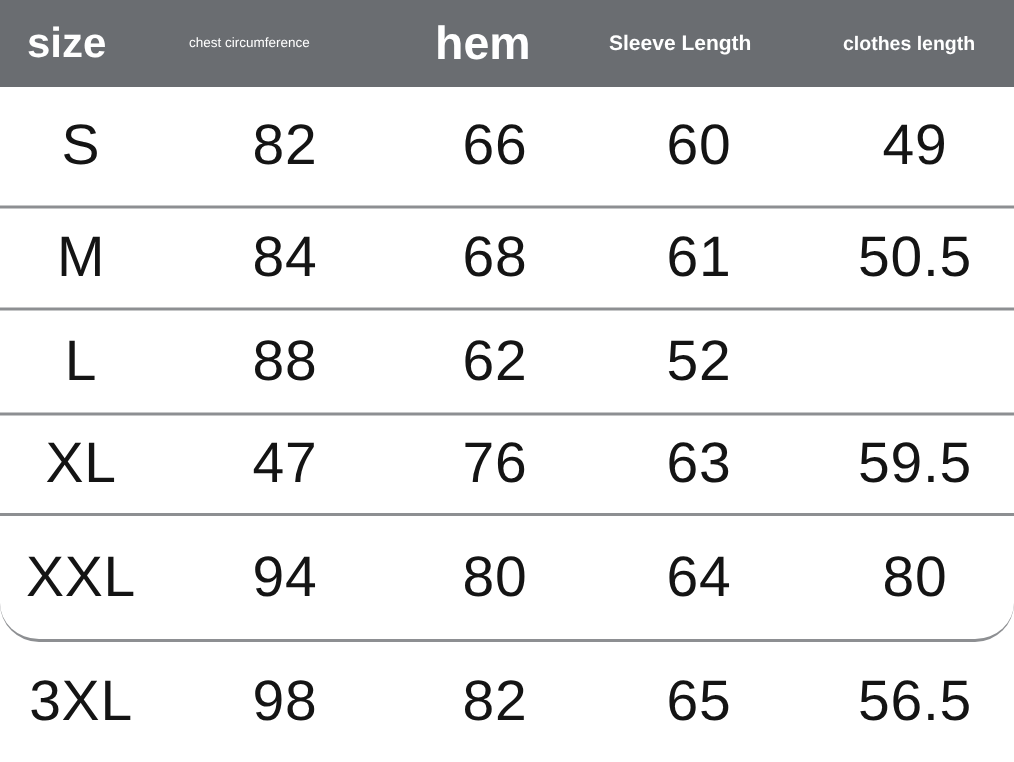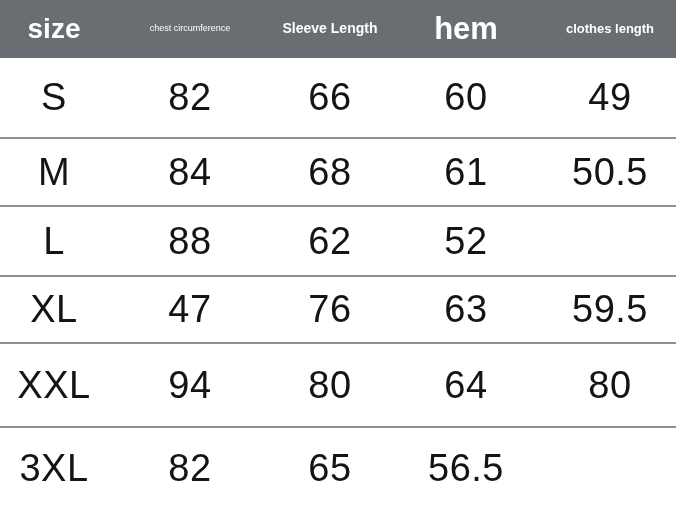--- a/index.html
+++ b/index.html
@@ -21,59 +21,60 @@
     width: 676px;
     box-sizing: border-box;
   }
   .header-row {
     height: 58px;
     background: var(--header-bg, #6a6d71);
     align-items: center;
   }
   .header-cell {
     color: var(--header-text, #ffffff);
-    text-align: center;
+    text-align: left;
     line-height: 1.1;
+    padding-left: 18px;
   }
   .h0 { font-size: 28px; font-weight: 600; }
   .h1 { font-size: 9px;  font-weight: 400; }
   .h2 { font-size: 31px; font-weight: 600; }
   .h3 { font-size: 14px; font-weight: 600; }
   .h4 { font-size: 13px; font-weight: 600; }
   .data-row {
     align-items: center;
     border-bottom: 2px solid var(--divider, #8d8f92);
   }
   .data-row:last-child {
     border-bottom: none;
   }
   .r0 { height: 81px; }
   .r1 { height: 68px; }
   .r2 { height: 70px; }
   .r3 { height: 67px; }
-  .r4 { height: 84px; }
+  .r4 { height: 84px; border-radius: 26px; }
   .r5 { height: 80px; }
   .data-cell {
     color: var(--row-text, #141414);
     font-size: 38px;
     font-weight: 400;
     text-align: center;
     letter-spacing: 0.5px;
   }
 </style>
 </head>
 <body>
 
 <div class="size-chart">
 
   <div class="grid-row header-row">
     <div class="header-cell h0">size</div>
     <div class="header-cell h1">chest circumference</div>
+    <div class="header-cell h2">hem</div>
     <div class="header-cell h3">Sleeve Length</div>
-    <div class="header-cell h2">hem</div>
     <div class="header-cell h4">clothes length</div>
   </div>
 
   <div class="grid-row data-row r0">
     <div class="data-cell">S</div>
     <div class="data-cell">82</div>
     <div class="data-cell">66</div>
     <div class="data-cell">60</div>
     <div class="data-cell">49</div>
   </div>
@@ -104,18 +105,19 @@
   <div class="grid-row data-row r4">
     <div class="data-cell">XXL</div>
     <div class="data-cell">94</div>
     <div class="data-cell">80</div>
     <div class="data-cell">64</div>
     <div class="data-cell">80</div>
   </div>
 
   <div class="grid-row data-row r5">
     <div class="data-cell">3XL</div>
+    <div class="data-cell">98</div>
     <div class="data-cell">82</div>
     <div class="data-cell">65</div>
     <div class="data-cell">56.5</div>
   </div>
 
 </div>
 
 </body></html>

